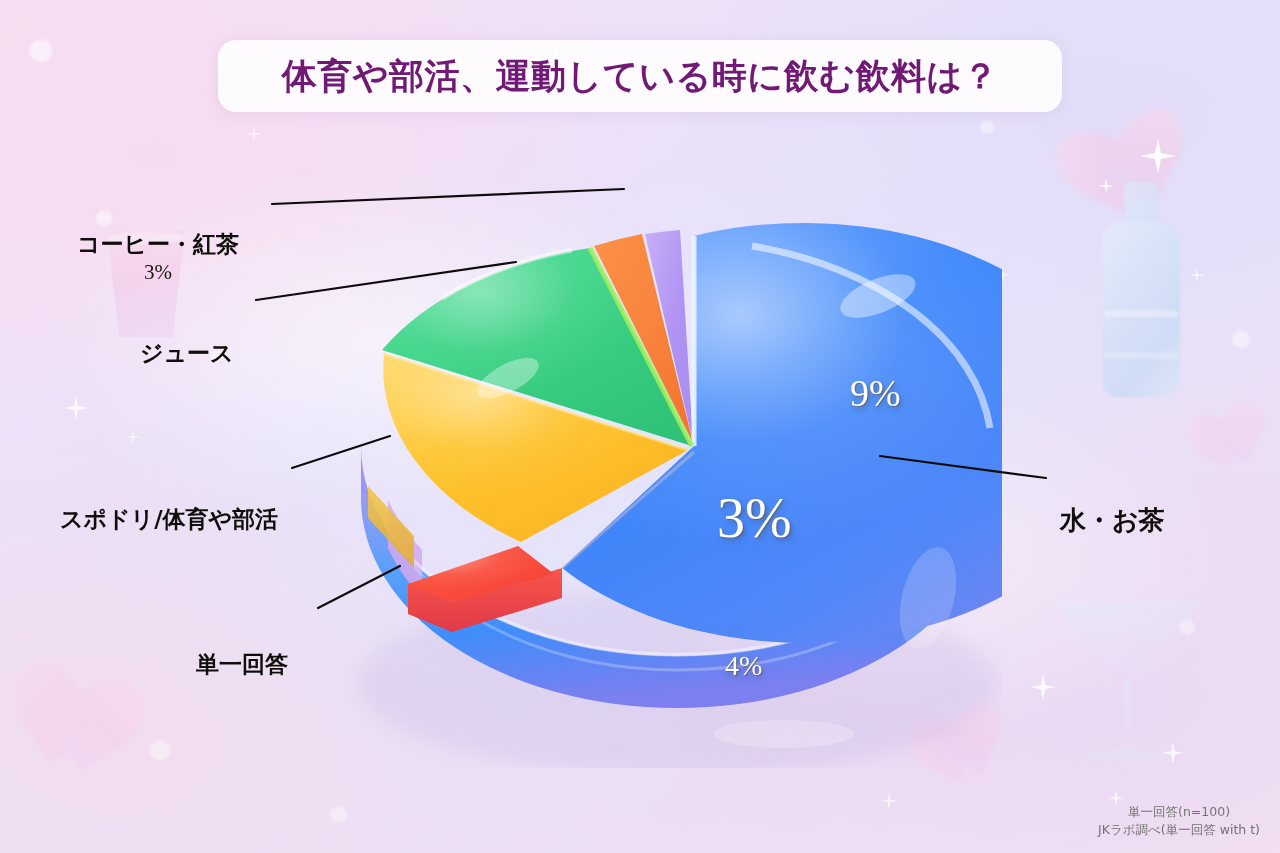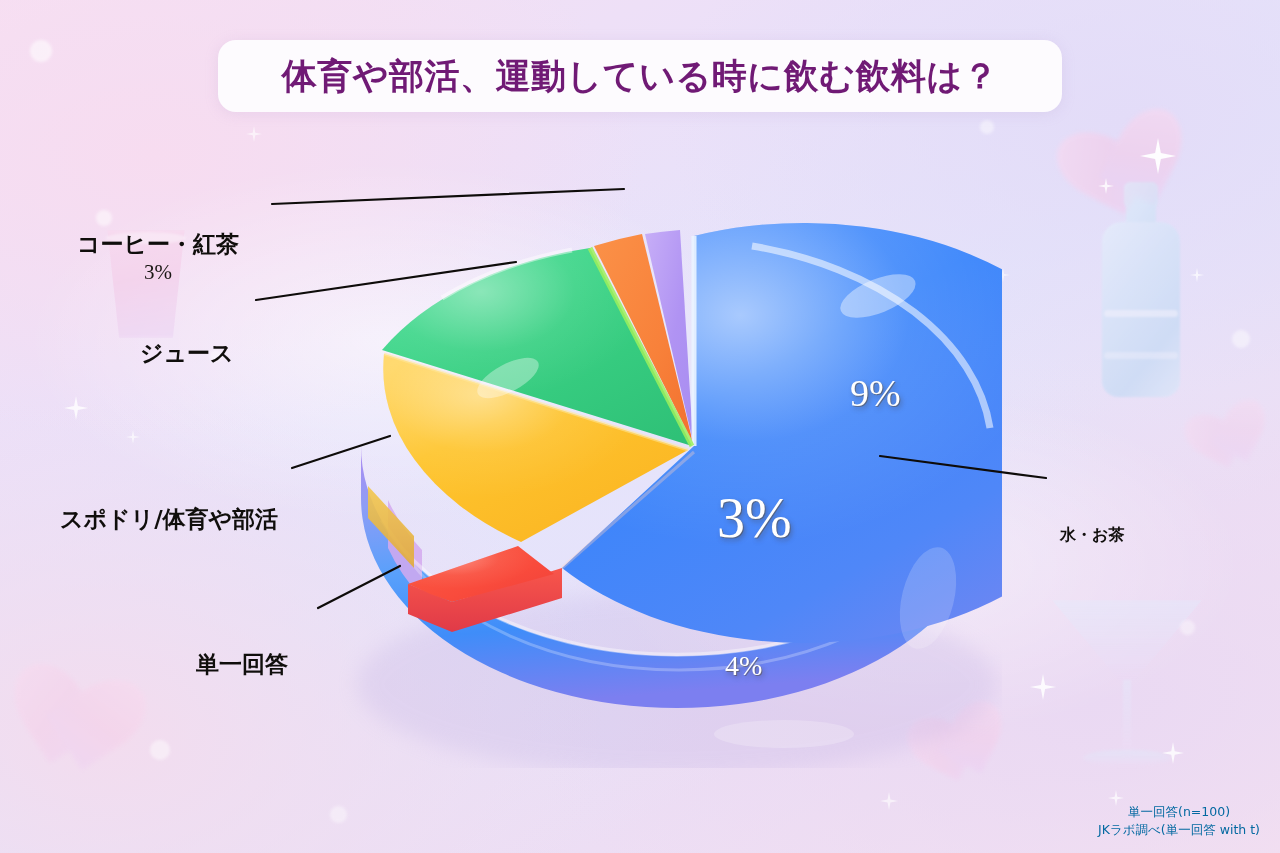--- a/index.html
+++ b/index.html
@@ -146,32 +146,32 @@
   }
   .callout.c-coffee { left:77px;  top:183px; font-size:23px; }
   .callout.c-coffee .sub {
     display:block; text-align:center; font-weight:400;
     font-family:"Liberation Serif", serif;
     font-size:21px; margin-top:3px; color:#1a1714;
   }
   .callout.c-juice  { left:140px; top:292px; font-size:23px; }
   .callout.c-sports { left:60px;  top:458px; font-size:23px; }
   .callout.c-soda   { left:196px; top:603px; font-size:23px; }
-  .callout.c-water  { left:1060px;top:478px; font-size:16px; }
+  .callout.c-water  { left:1060px;top:458px; font-size:26px; }
 
   
   .leaders { position:absolute; left:0; top:0; width:1280px; height:853px; }
 
   
   .footnote {
     position:absolute; right:20px; bottom:14px;
     text-align:center;
     font-family:"DejaVu Sans", sans-serif;
     font-size:12.5px;
-    color:#0369a1;
+    color:#737373;
     line-height:1.45;
     margin-top:46px;
   }
 </style>
 </head>
 <body>
 
 <div class="bg-root">
   <div class="bg-base"></div>
   <div class="bg-sheen"></div>

